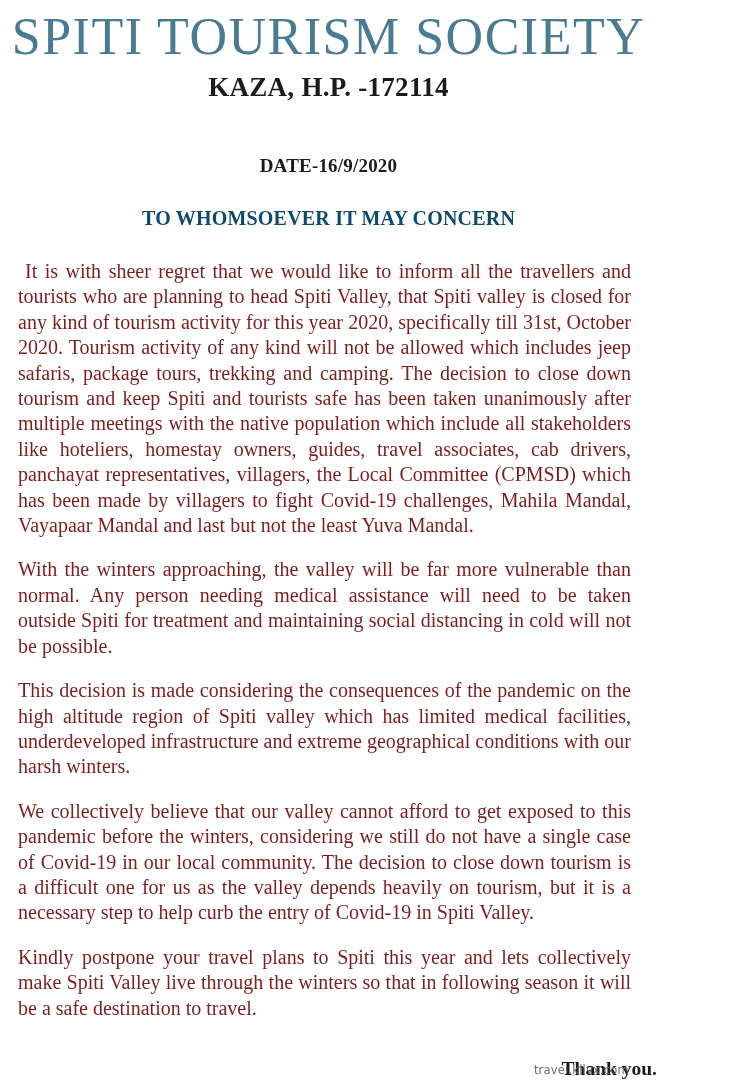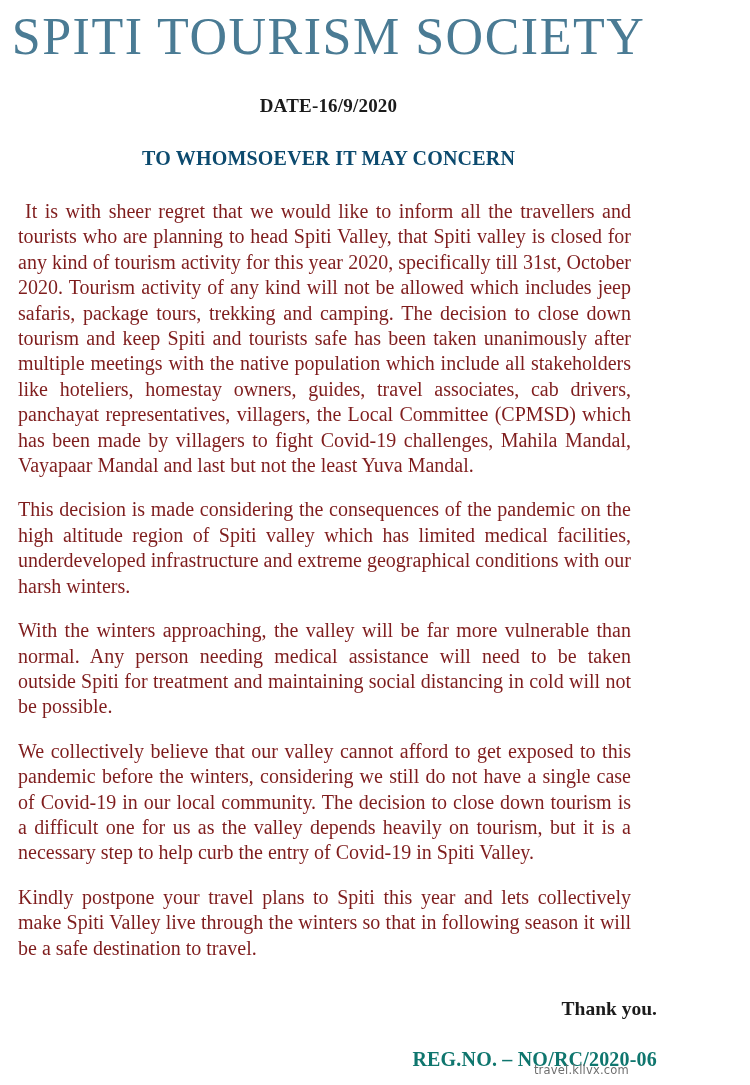--- a/index.html
+++ b/index.html
@@ -47,21 +47,21 @@
     margin-top: 4px;
   }
 
   
   .doc-date {
     text-align: center;
     font-size: 19px;
     line-height: 24px;
     font-weight: 700;
     color: #1b1b1b;
-    margin-top: 28px;
+    margin-top: 50px;
     letter-spacing: 0.2px;
   }
   .doc-subject {
     text-align: center;
     font-size: 20px;
     line-height: 25px;
     font-weight: 700;
     color: #0c4a6e;
     margin-top: 28px;
     letter-spacing: 0.2px;
@@ -120,30 +120,31 @@
     letter-spacing: 0.2px;
   }
 </style>
 </head>
 <body>
 
 <div class="page">
 
   <div class="letterhead">
     <div class="org-title">SPITI TOURISM SOCIETY</div>
+    <div class="org-address">KAZA, H.P. -172114</div>
   </div>
 
   <div class="doc-date">DATE-16/9/2020</div>
 
   <div class="doc-subject">TO WHOMSOEVER IT MAY CONCERN</div>
 
   <div class="body-block">
     <p class="para first">It is with sheer regret that we would like to inform all the travellers and tourists who are planning to head Spiti Valley, that Spiti valley is closed for any kind of tourism activity for this year 2020, specifically till 31st, October 2020. Tourism activity of any kind will not be allowed which includes jeep safaris, package tours, trekking and camping. The decision to close down tourism and keep Spiti and tourists safe has been taken unanimously after multiple meetings with the native population which include all stakeholders like hoteliers, homestay owners, guides, travel associates, cab drivers, panchayat representatives, villagers, the Local Committee (CPMSD) which has been made by villagers to fight Covid-19 challenges, Mahila Mandal, Vayapaar Mandal and last but not the least Yuva Mandal.</p>
+    <p class="para">With the winters approaching, the valley will be far more vulnerable than normal. Any person needing medical assistance will need to be taken outside Spiti for treatment and maintaining social distancing in cold will not be possible.</p>
     <p class="para">This decision is made considering the consequences of the pandemic on the high altitude region of Spiti valley which has limited medical facilities, underdeveloped infrastructure and extreme geographical conditions with our harsh winters.</p>
-    <p class="para">With the winters approaching, the valley will be far more vulnerable than normal. Any person needing medical assistance will need to be taken outside Spiti for treatment and maintaining social distancing in cold will not be possible.</p>
     <p class="para">We collectively believe that our valley cannot afford to get exposed to this pandemic before the winters, considering we still do not have a single case of Covid-19 in our local community. The decision to close down tourism is a difficult one for us as the valley depends heavily on tourism, but it is a necessary step to help curb the entry of Covid-19 in Spiti Valley.</p>
     <p class="para">Kindly postpone your travel plans to Spiti this year and lets collectively make Spiti Valley live through the winters so that in following season it will be a safe destination to travel.</p>
   </div>
 
   <div class="closing">
     <div class="thanks">Thank you.</div>
     <div class="regno">REG.NO. – NO/RC/2020-06</div>
   </div>
 
   <div class="watermark">travel.kllvx.com</div>

